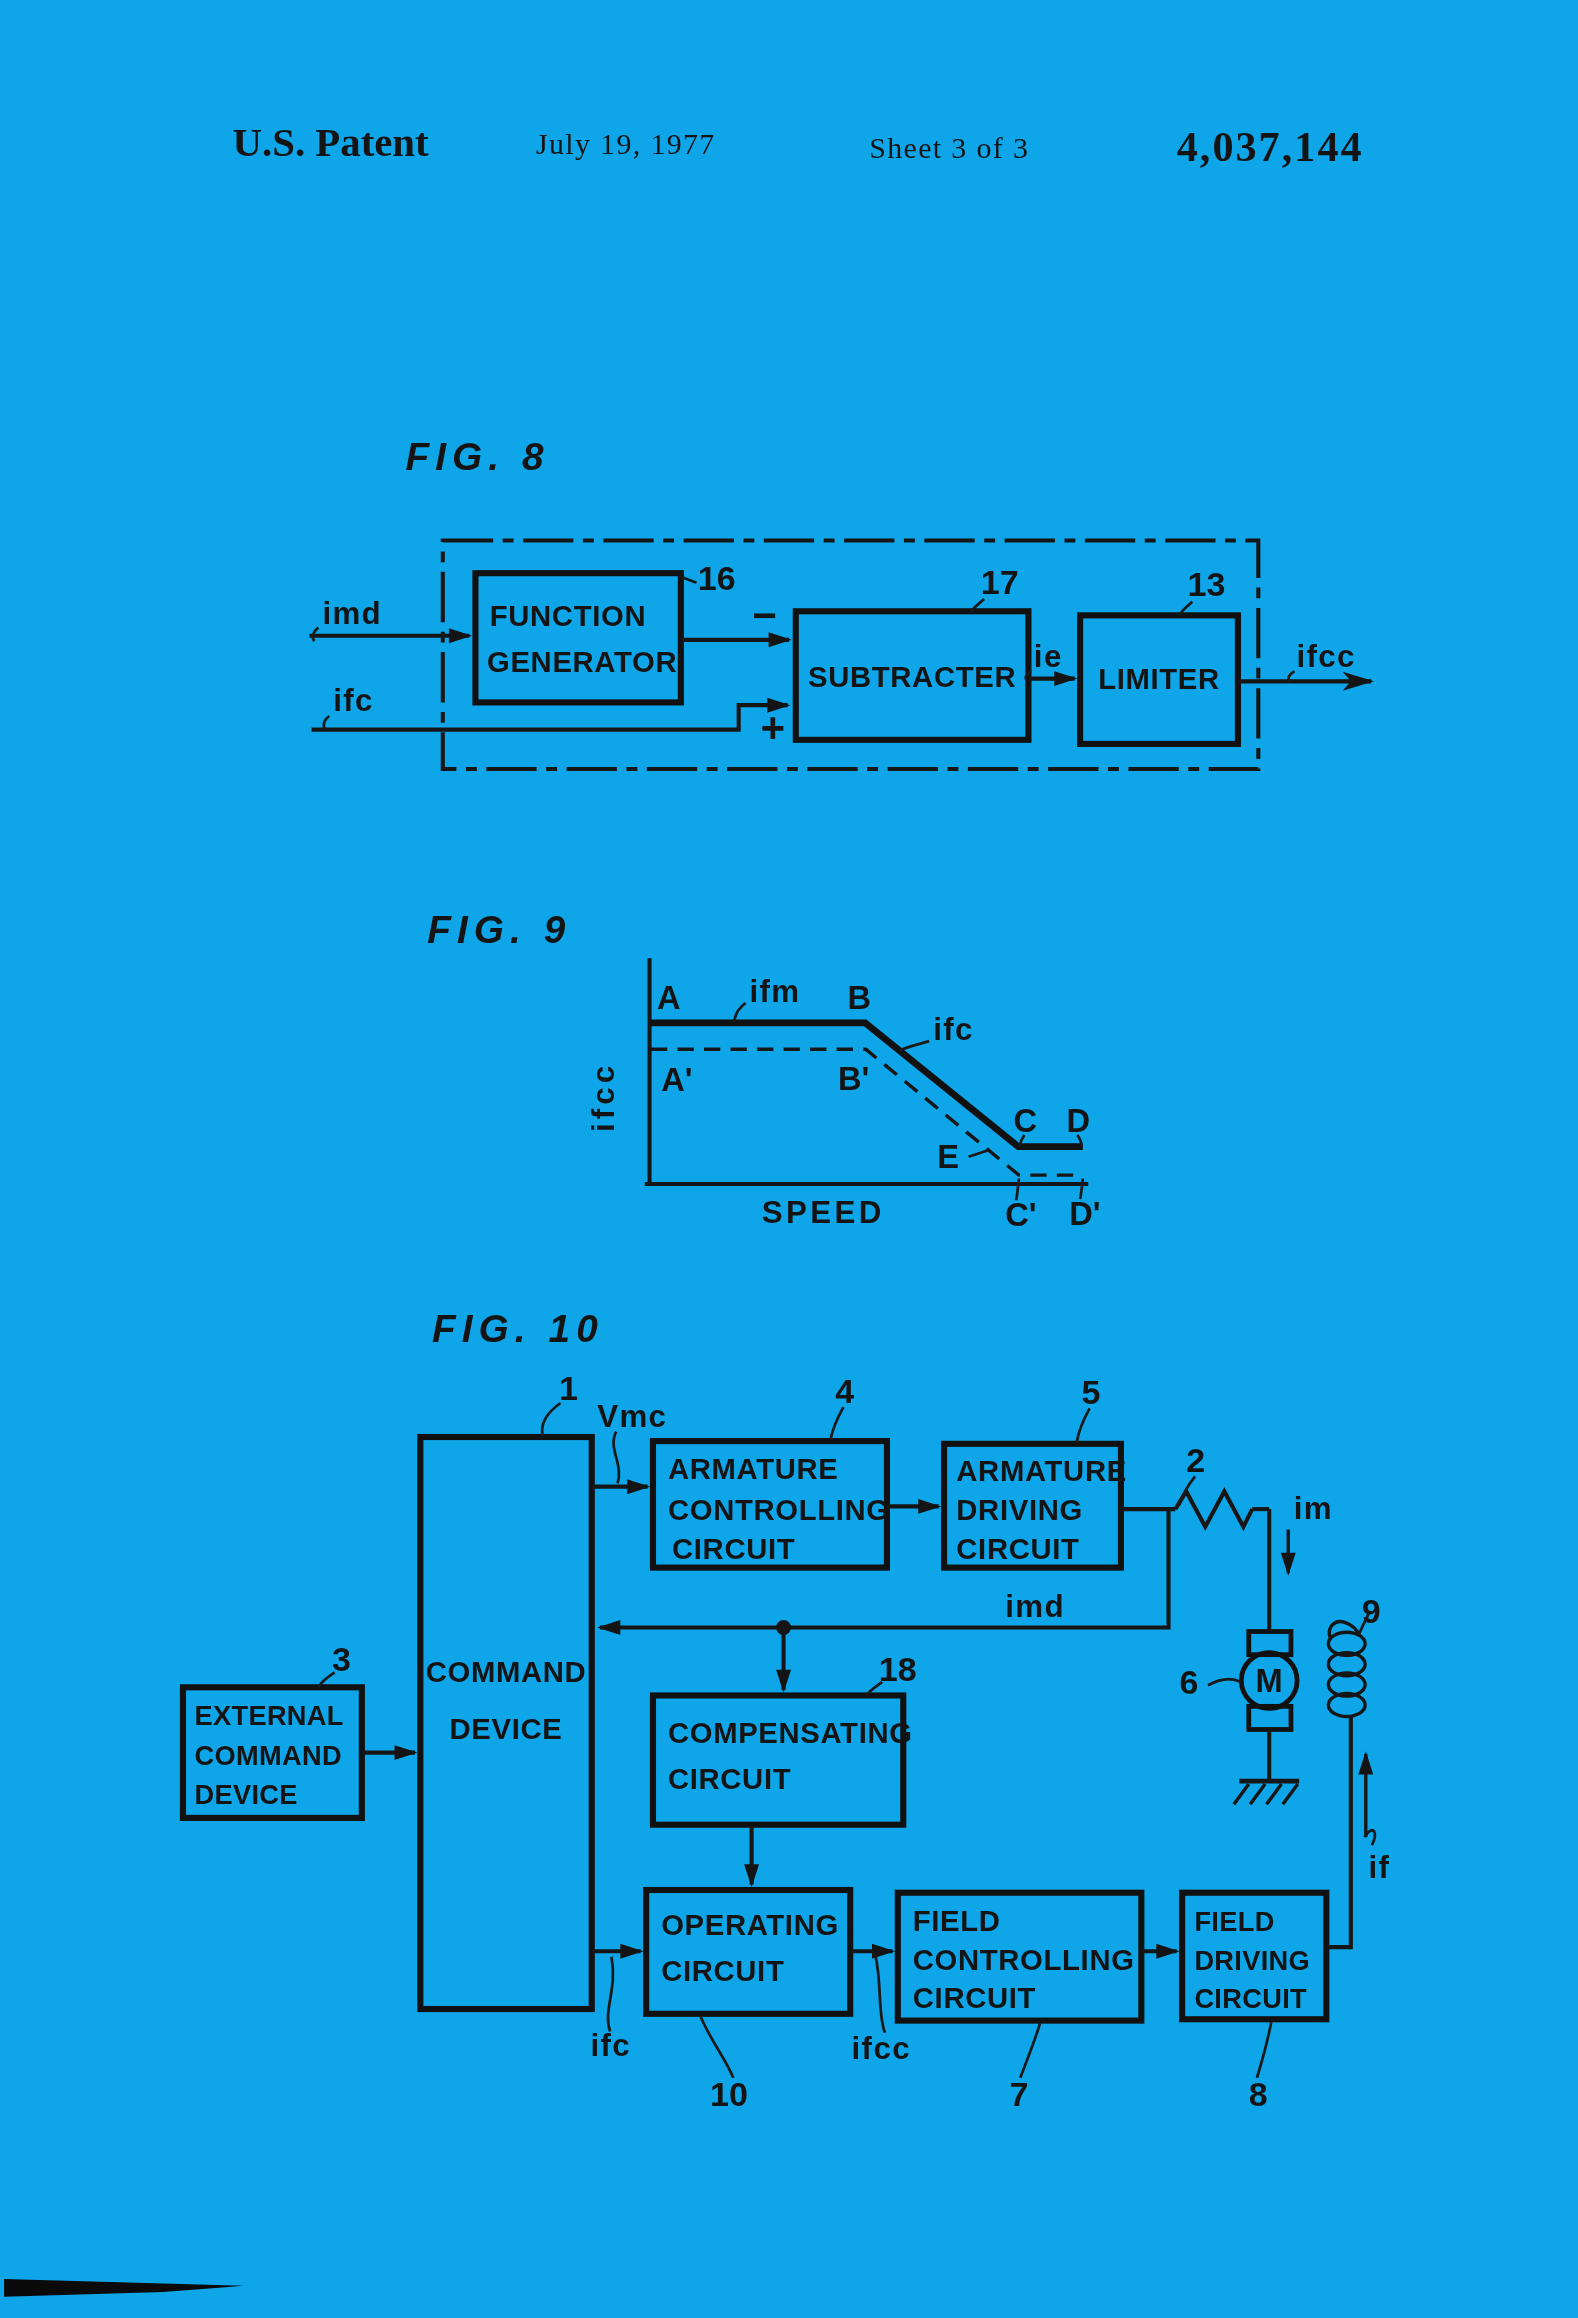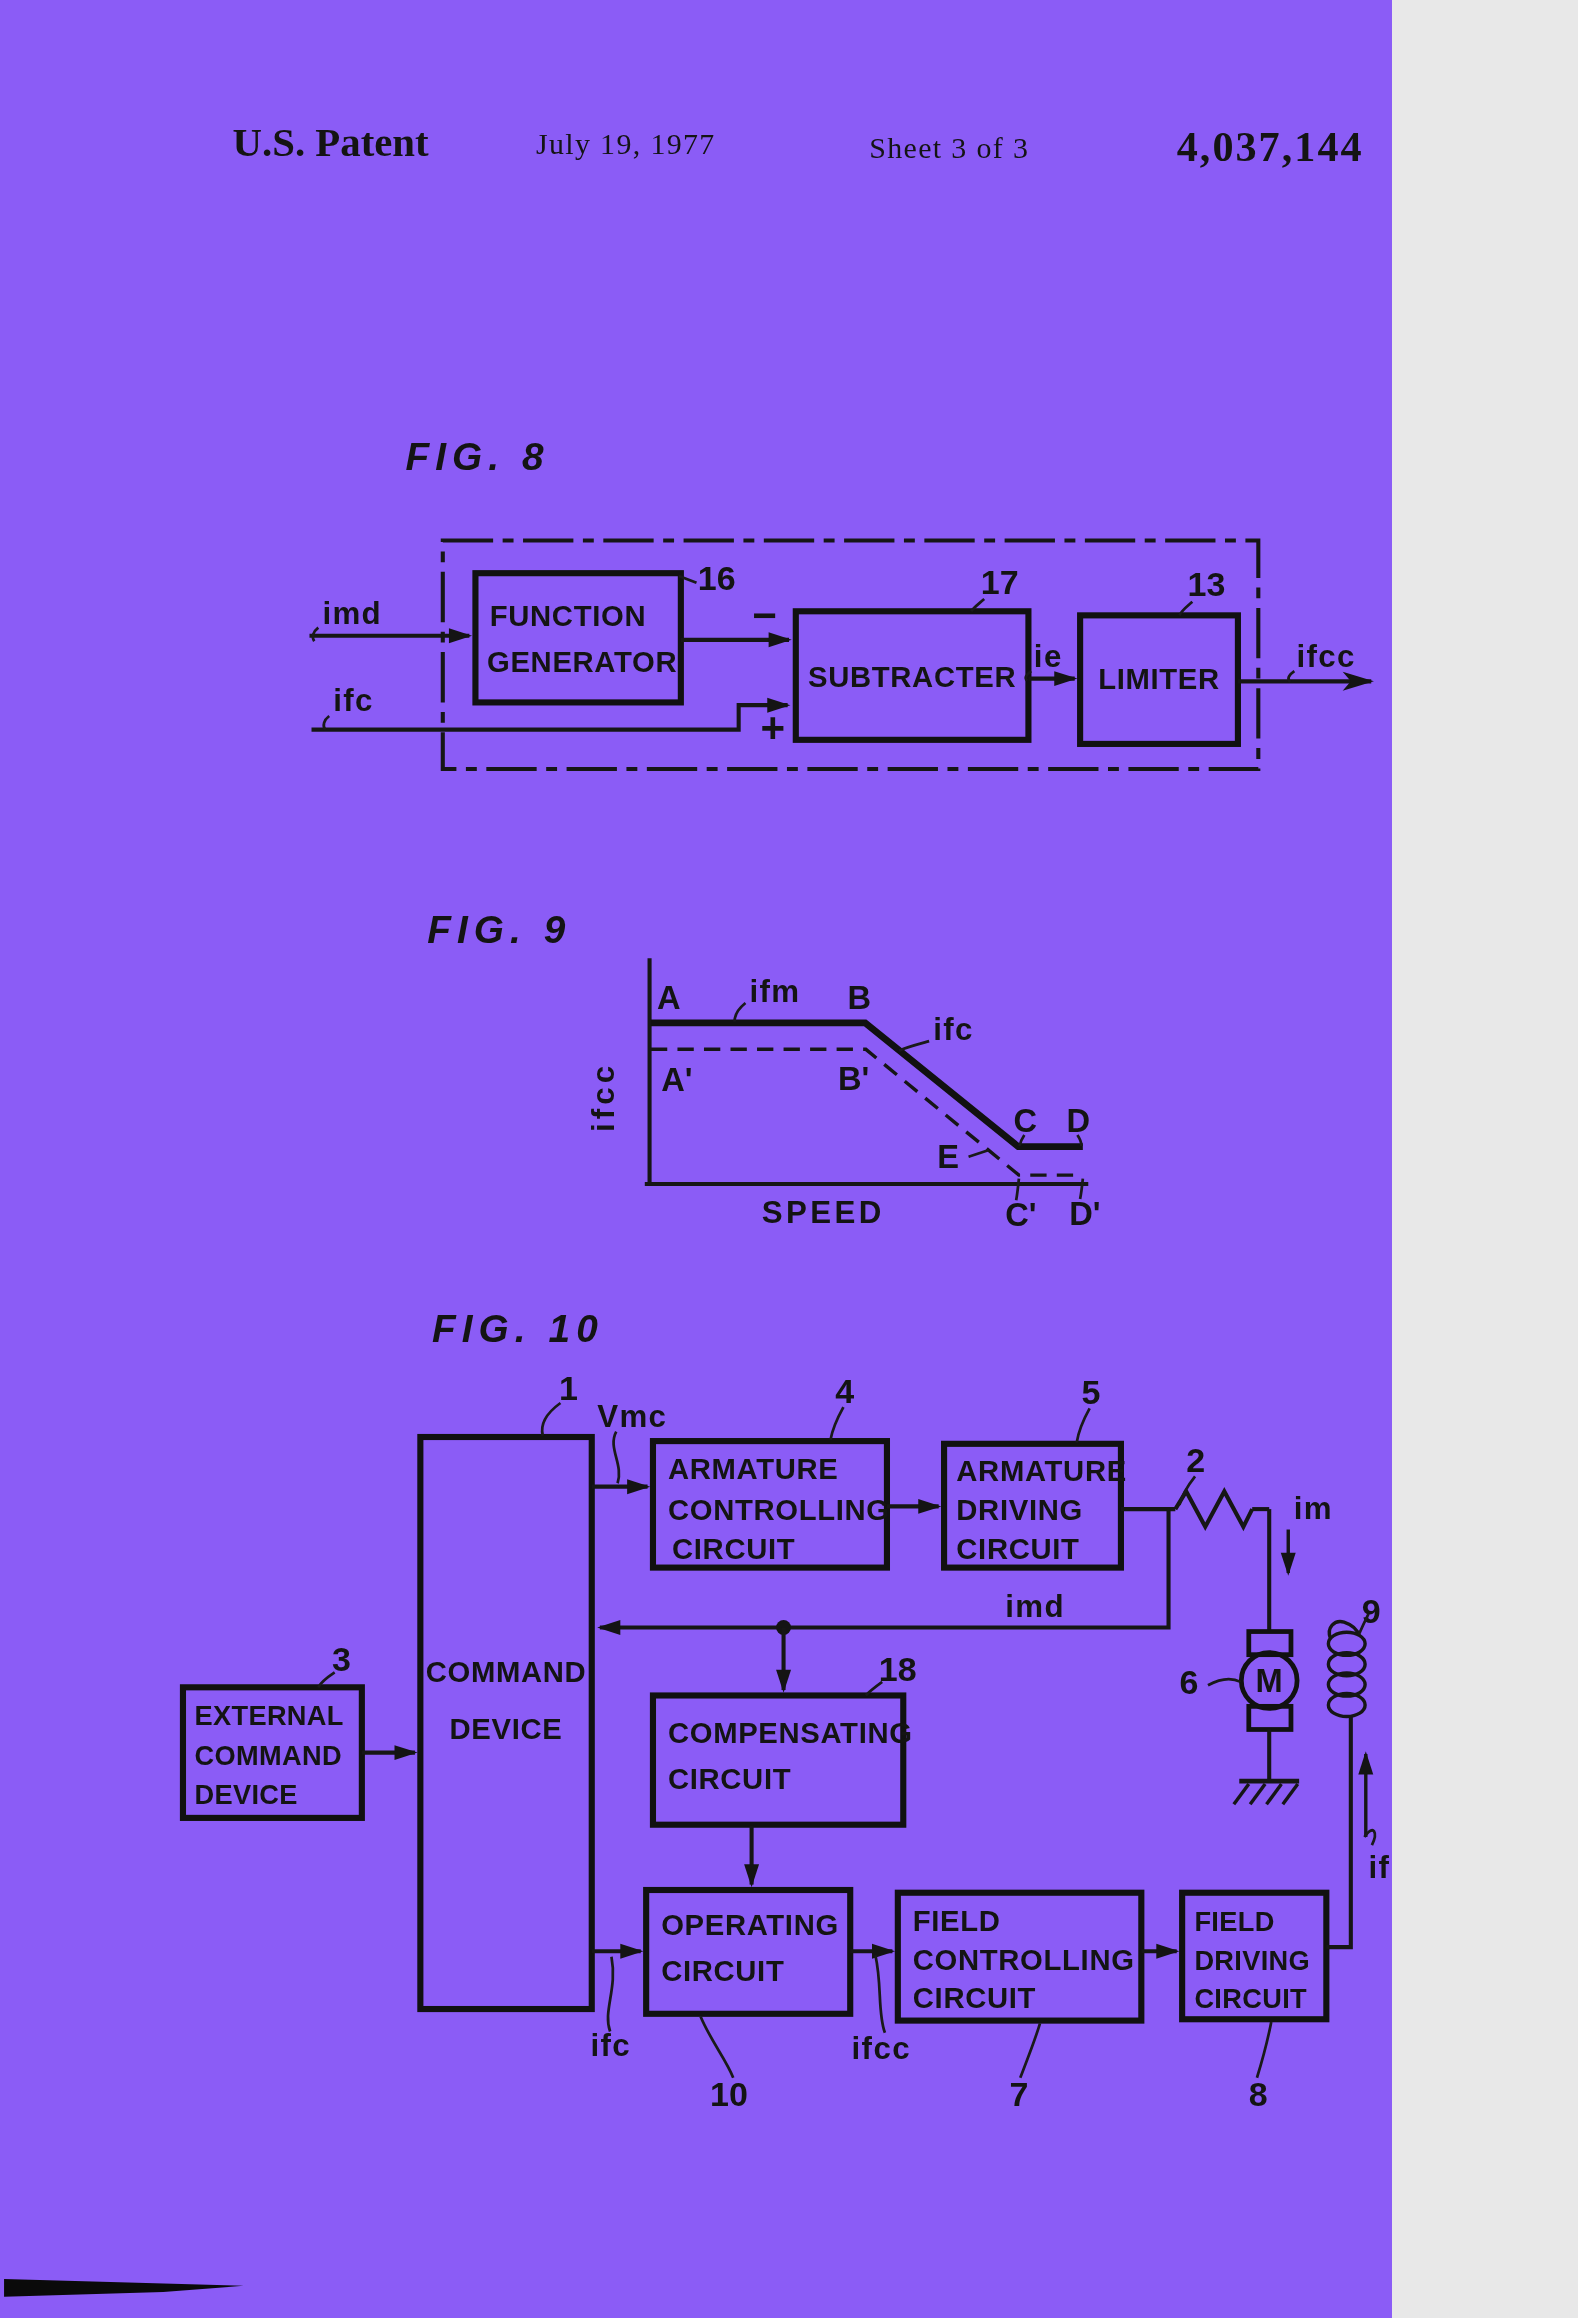--- a/index.html
+++ b/index.html
@@ -1,16 +1,16 @@
 <!DOCTYPE html>
 <html style="font-size:11px"><head>
 <meta charset="utf-8">
 <style>
   html,body{margin:0;padding:0;background:#e8e8e8;}
-  #page{position:relative;width:1392px;height:2319px;background:#8b5cf6;overflow:hidden;
+  #page{position:relative;width:1578px;height:2319px;background:#0ea5e9;overflow:hidden;
         font-family:"Liberation Sans",sans-serif;color:#141414;}
   svg{position:absolute;left:0;top:0;}
   text{fill:#141414;}
   .hdr-title{font:700 60px "Liberation Serif",serif;}
   .hdr-meta{font:400 44px "Liberation Serif",serif;letter-spacing:2px;}
   .hdr-num{font:700 62px "Liberation Serif",serif;letter-spacing:3px;}
   .figtitle{font:italic 700 57px "Liberation Sans",sans-serif;letter-spacing:9px;}
   .box{font:700 43px "Liberation Sans",sans-serif;letter-spacing:1px;}
   .box40{font:700 40px "Liberation Sans",sans-serif;letter-spacing:0.5px;}
   .sig{font:700 46px "Liberation Sans",sans-serif;letter-spacing:2px;}

